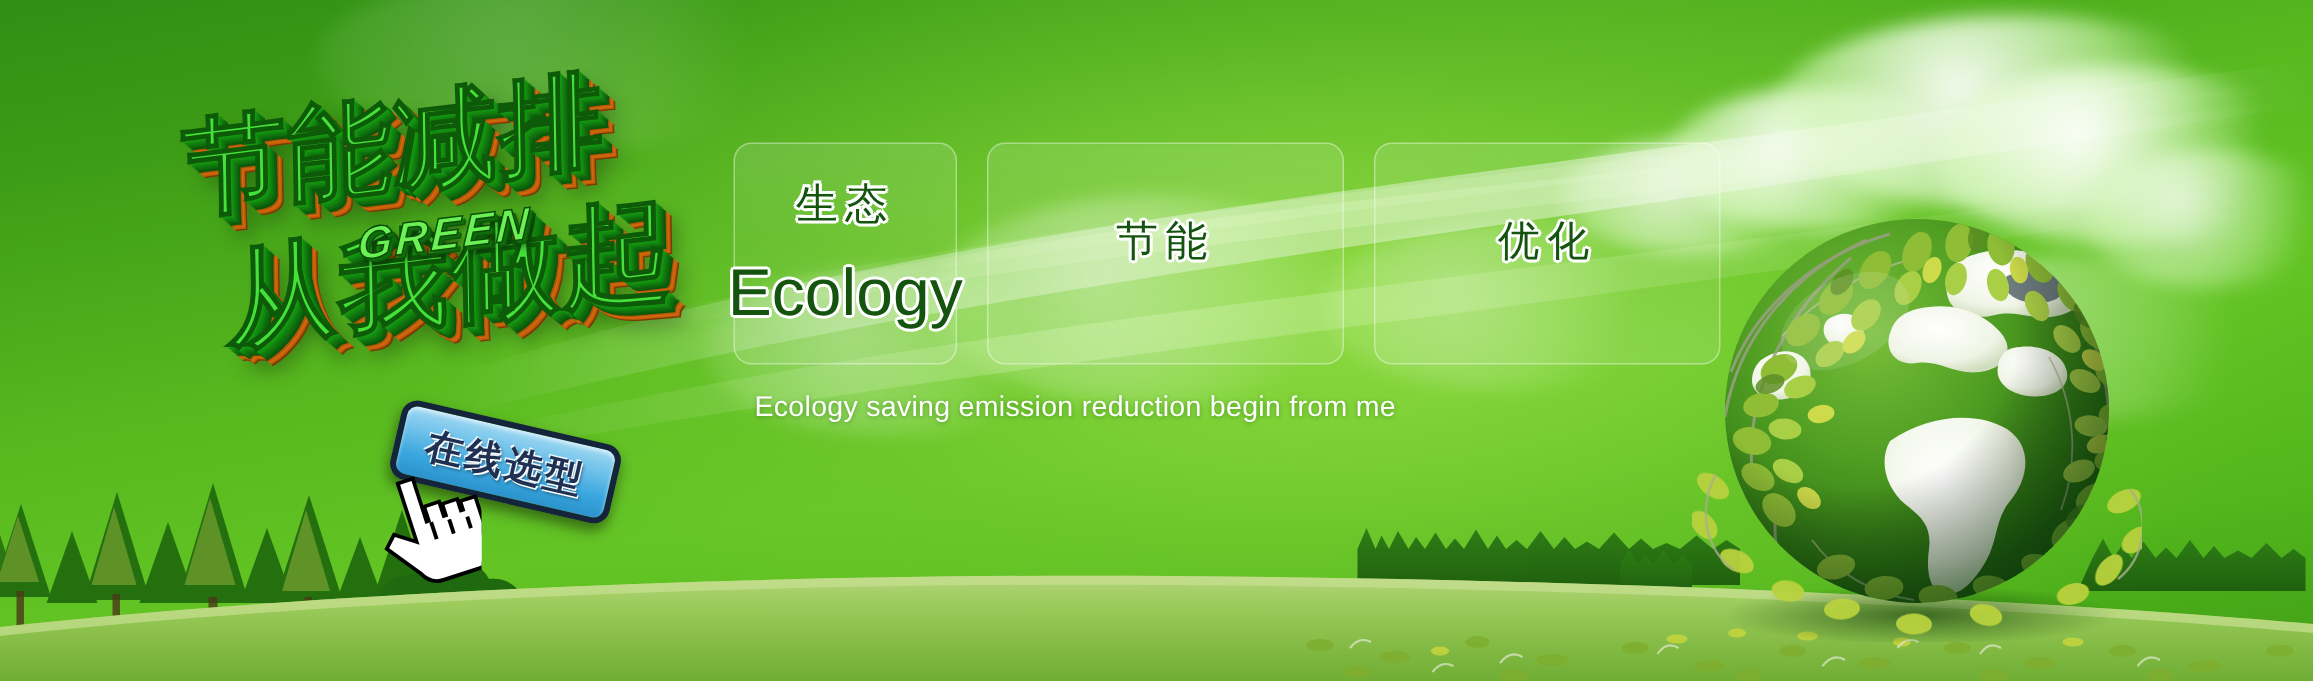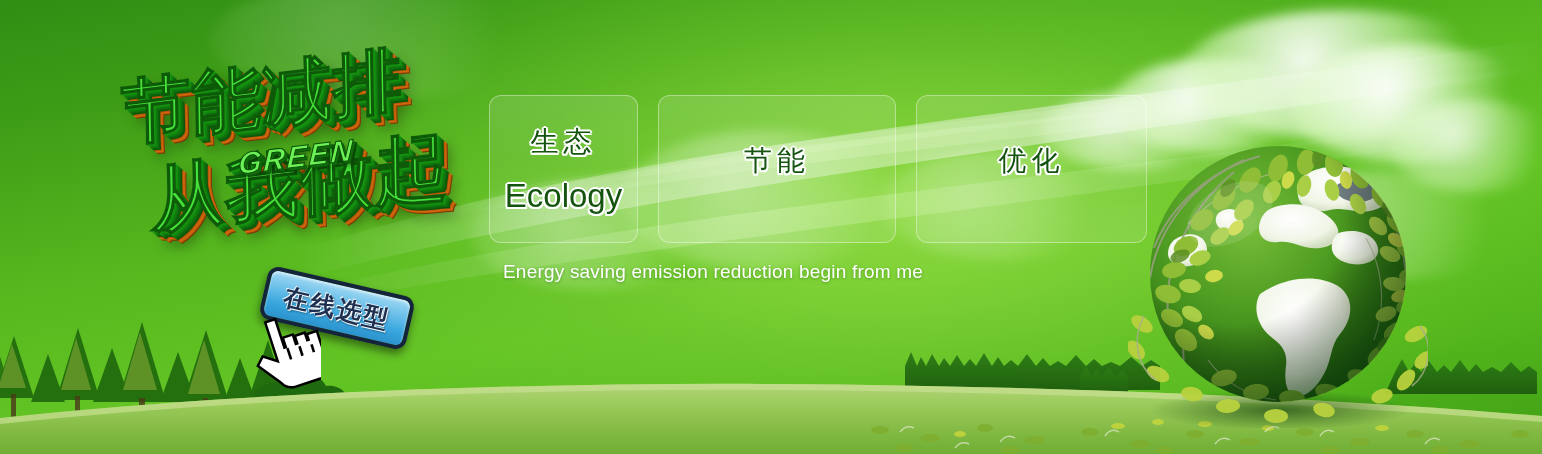--- a/index.html
+++ b/index.html
@@ -103,21 +103,21 @@
   }
   .card.w1{width:149px;}
   .card.w2{width:238px;}
   .card.w3{width:231px;}
   .card-cn{
     font-size:28px;color:#14540f;letter-spacing:5px;margin-bottom:16px;
     text-shadow:-1.5px -1.5px 0 #fff,1.5px -1.5px 0 #fff,-1.5px 1.5px 0 #fff,1.5px 1.5px 0 #fff,
                 0 -2px 0 #fff,0 2px 0 #fff,-2px 0 0 #fff,2px 0 0 #fff;
   }
   .card-en{
-    font-size:33px;color:#14540f;white-space:nowrap;
+    font-size:44px;color:#14540f;white-space:nowrap;
     text-shadow:-1.5px -1.5px 0 #fff,1.5px -1.5px 0 #fff,-1.5px 1.5px 0 #fff,1.5px 1.5px 0 #fff,
                 0 -2px 0 #fff,0 2px 0 #fff,-2px 0 0 #fff,2px 0 0 #fff;
   }
 
   .tagline{
     position:absolute;left:503px;top:261px;
     font-size:19px;color:#ffffff;letter-spacing:.2px;
     text-shadow:0 1px 3px rgba(0,60,0,.35);
   }
 
@@ -177,21 +177,21 @@
       <div class="card-en">Ecology</div>
     </div>
     <div class="card w2">
       <div class="card-cn">节能</div>
     </div>
     <div class="card w3">
       <div class="card-cn">优化</div>
     </div>
   </div>
 
-  <div class="tagline">Energy saving emission reduction begin from me</div>
+  <div class="tagline">Ecology saving emission reduction begin from me</div>
 
   <svg class="land" viewBox="0 0 1542 140" preserveAspectRatio="none">
     <defs>
       <linearGradient id="grassg" x1="0" y1="0" x2="0" y2="1">
         <stop offset="0" stop-color="#b2d47a"></stop>
         <stop offset=".28" stop-color="#9ccb5c"></stop>
         <stop offset=".65" stop-color="#84bb45"></stop>
         <stop offset="1" stop-color="#6fae35"></stop>
       </linearGradient>
       <linearGradient id="treeg" x1="0" y1="0" x2="0" y2="1">

